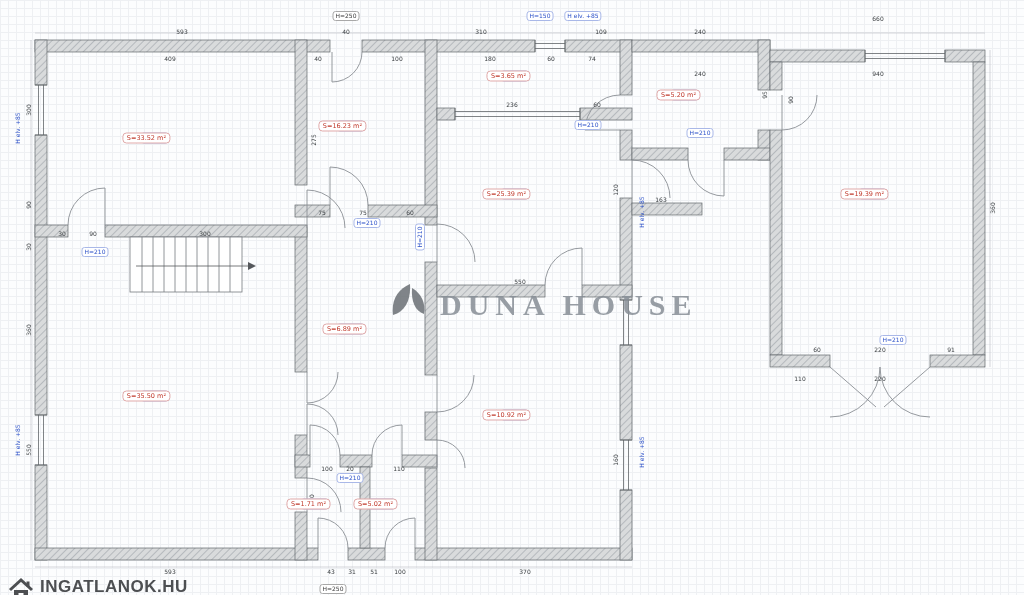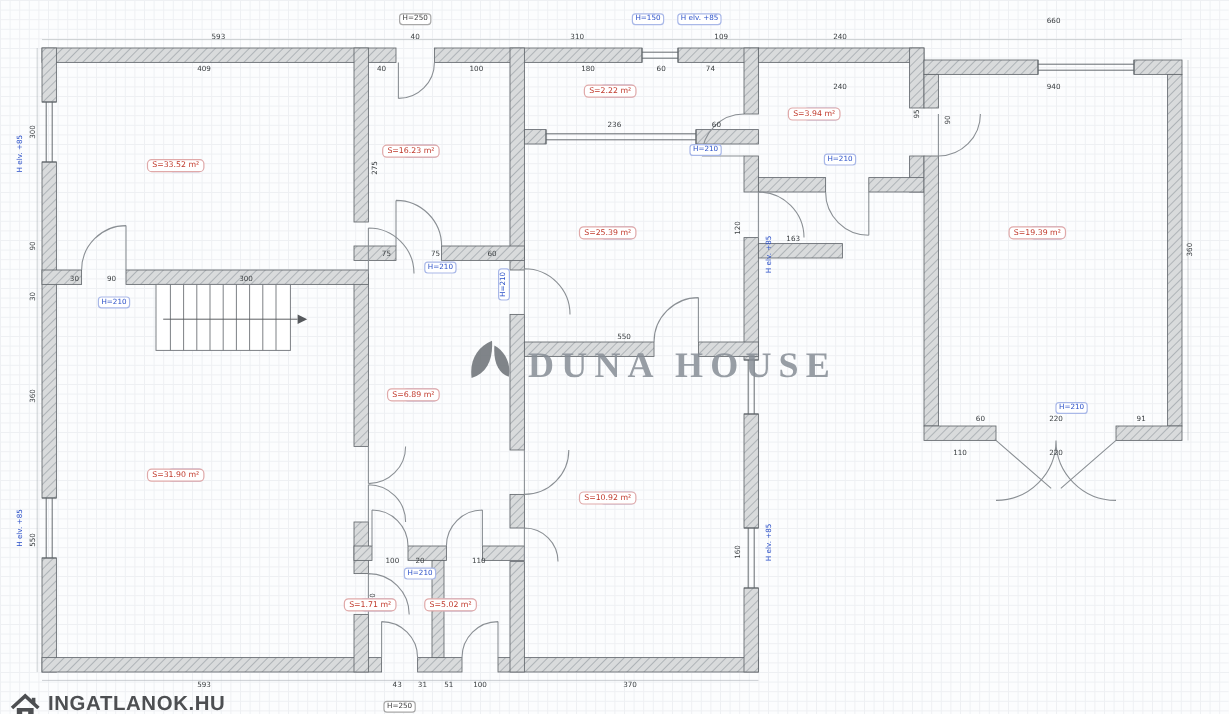--- a/index.html
+++ b/index.html
@@ -182,41 +182,41 @@
       <div class="room-label" style="left: 170px; top: 138px;">
         <span class="room-h">H=270</span>
         <span class="room-s">S=33.52 m²</span>
       </div>
       <div class="room-label" style="left: 366px; top: 126px;">
         <span class="room-h">H=270</span>
         <span class="room-s">S=16.23 m²</span>
       </div>
       <div class="room-label" style="left: 530px; top: 76px;">
         <span class="room-h">H=270</span>
-        <span class="room-s">S=2.22 m²</span>
+        <span class="room-s">S=3.65 m²</span>
       </div>
       <div class="room-label" style="left: 530px; top: 194px;">
         <span class="room-h">H=270</span>
         <span class="room-s">S=25.39 m²</span>
       </div>
       <div class="room-label" style="left: 700px; top: 95px;">
         <span class="room-h">H=270</span>
-        <span class="room-s">S=3.94 m²</span>
+        <span class="room-s">S=5.20 m²</span>
       </div>
       <div class="room-label" style="left: 888px; top: 194px;">
         <span class="room-h">H=270</span>
         <span class="room-s">S=19.39 m²</span>
       </div>
       <div class="room-label" style="left: 366px; top: 329px;">
         <span class="room-h">H=270</span>
         <span class="room-s">S=6.89 m²</span>
       </div>
       <div class="room-label" style="left: 170px; top: 396px;">
         <span class="room-h">H=270</span>
-        <span class="room-s">S=31.90 m²</span>
+        <span class="room-s">S=35.50 m²</span>
       </div>
       <div class="room-label" style="left: 530px; top: 415px;">
         <span class="room-h">H=270</span>
         <span class="room-s">S=10.92 m²</span>
       </div>
       <div class="room-label" style="left: 330px; top: 504px;">
         <span class="room-h">H=270</span>
         <span class="room-s">S=1.71 m²</span>
       </div>
       <div class="room-label" style="left: 397px; top: 504px;">

